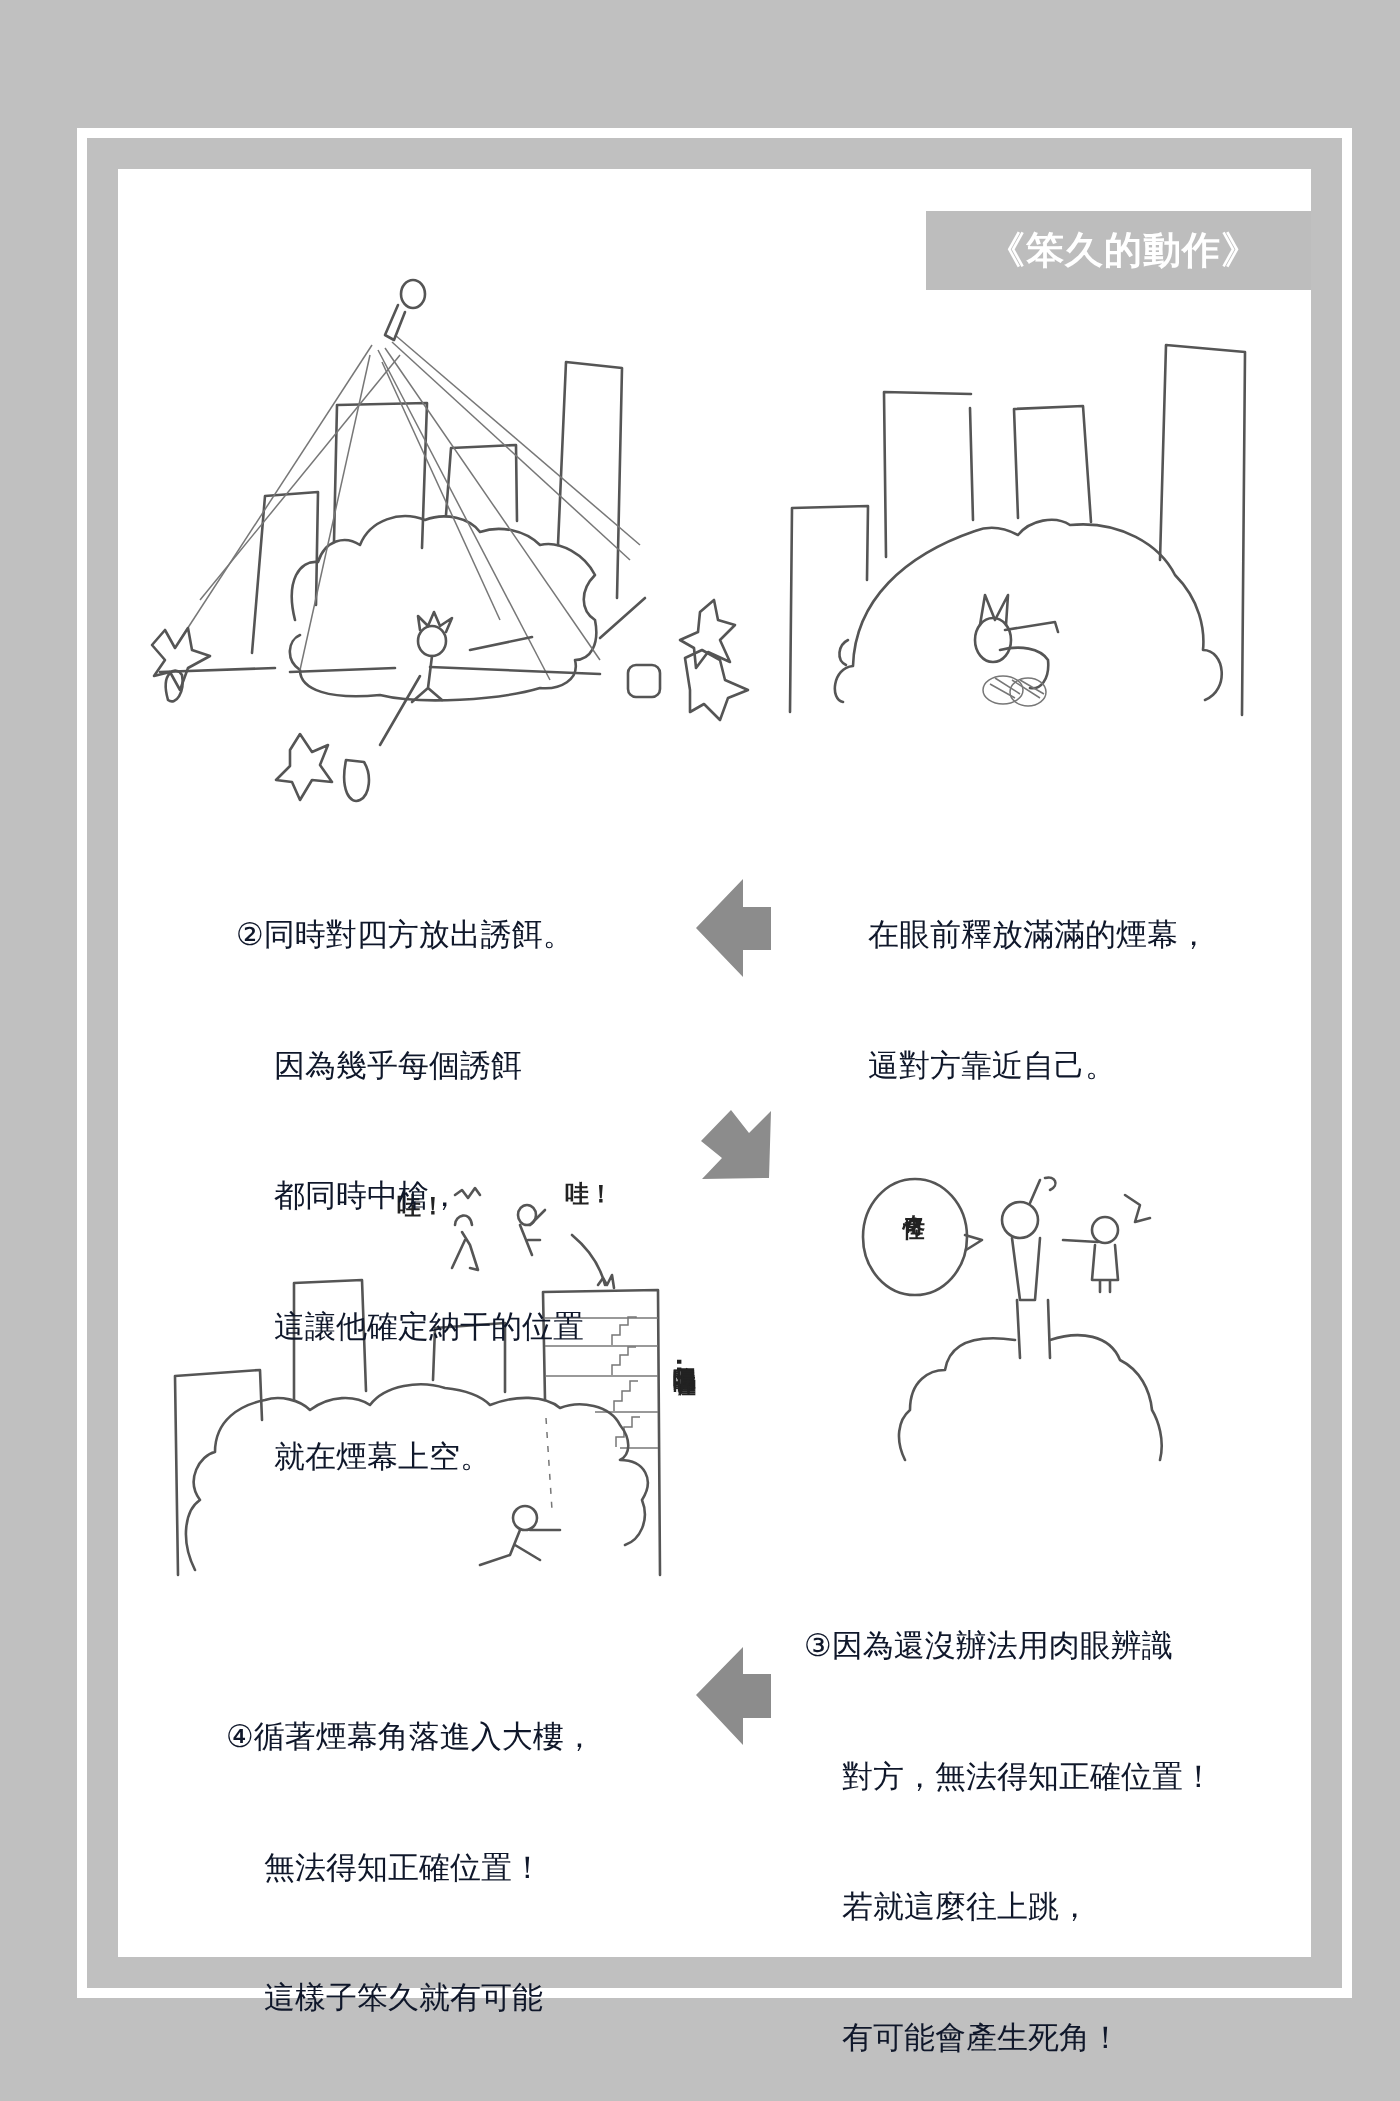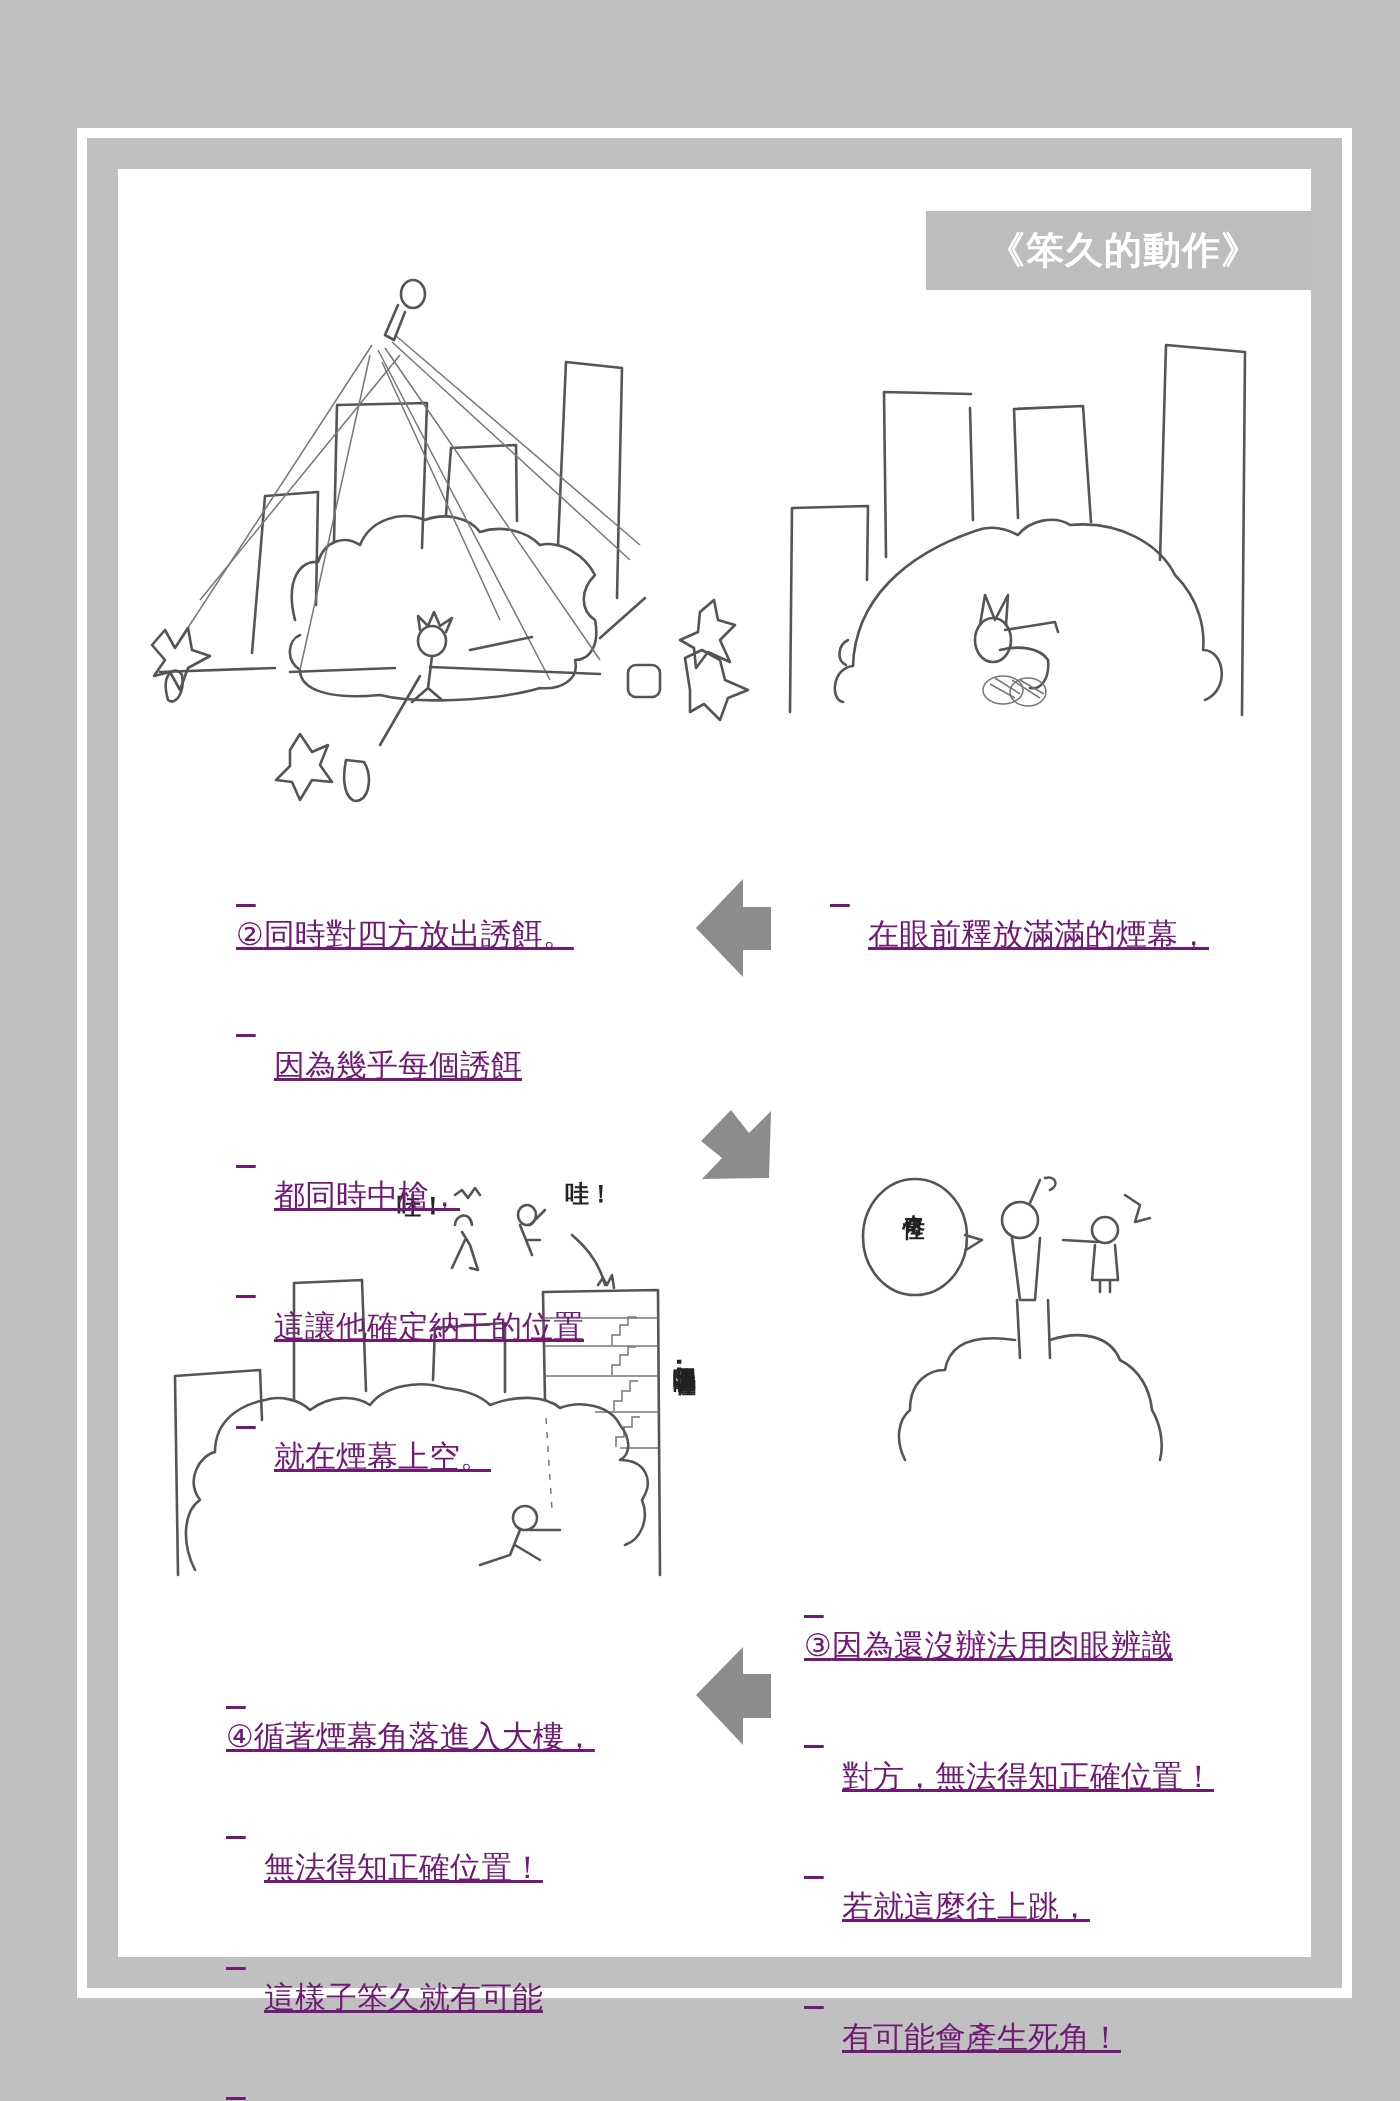--- a/index.html
+++ b/index.html
@@ -4,21 +4,21 @@
 <style>
   html,body{margin:0;padding:0;}
   body{width:1400px;height:2101px;background:#c0c0c0;position:relative;overflow:hidden;
        font-family:"DejaVu Sans","Liberation Sans",sans-serif;}
   .frame-white{position:absolute;left:77px;top:128px;width:1275px;height:1870px;background:#fff;}
   .frame-grey{position:absolute;left:87px;top:138px;width:1255px;height:1850px;background:#c0c0c0;}
   .page{position:absolute;left:118px;top:169px;width:1193px;height:1788px;background:#fff;}
   .title-banner{position:absolute;left:926px;top:211px;width:385px;height:79px;background:#bdbdbd;
        display:flex;align-items:center;justify-content:center;}
   .title-text{color:#fff;font-weight:bold;font-size:38px;letter-spacing:1px;padding-left:10px;}
-  .caption{position:absolute;font-size:31px;line-height:43.5px;color:#701a75;white-space:pre;text-decoration:underline;}
+  .caption{position:absolute;font-size:31px;line-height:43.5px;color:#0f172a;white-space:pre;}
   .caption .line{display:block;}
   .caption .indent{padding-left:38px;}
   svg.art{position:absolute;left:0;top:0;}
   .sketch{stroke:#555;stroke-width:2.6;fill:none;stroke-linecap:round;stroke-linejoin:round;}
   .sketch-thin{stroke:#777;stroke-width:1.5;fill:none;}
   .fx{position:absolute;font-size:24px;font-weight:bold;color:#222;}
   .vtext{position:absolute;writing-mode:vertical-rl;font-size:23px;font-weight:bold;color:#222;letter-spacing:2px;}
 </style>
 </head>
 <body>
@@ -131,20 +131,21 @@
   </g>
 </svg>
 
 <span class="fx" style="left:397px;top:1190px;">哇！</span>
 <span class="fx" style="left:565px;top:1178px;">哇！</span>
 <span class="vtext" style="left:670px;top:1348px;">嗚喔喔喔喔…</span>
 <span class="vtext" style="left:899px;top:1198px;font-size:22px;">奇怪？</span>
 
 <div class="caption" style="left:830px;top:826px;">
   <span class="line indent">在眼前釋放滿滿的煙幕，</span>
+  <span class="line indent">逼對方靠近自己。</span>
 </div>
 
 <div class="caption" style="left:236px;top:826px;">
   <span class="line"><span>②</span><span>同時對四方放出誘餌。</span></span>
   <span class="line indent">因為幾乎每個誘餌</span>
   <span class="line indent">都同時中槍，</span>
   <span class="line indent">這讓他確定納干的位置</span>
   <span class="line indent">就在煙幕上空。</span>
 </div>
 

